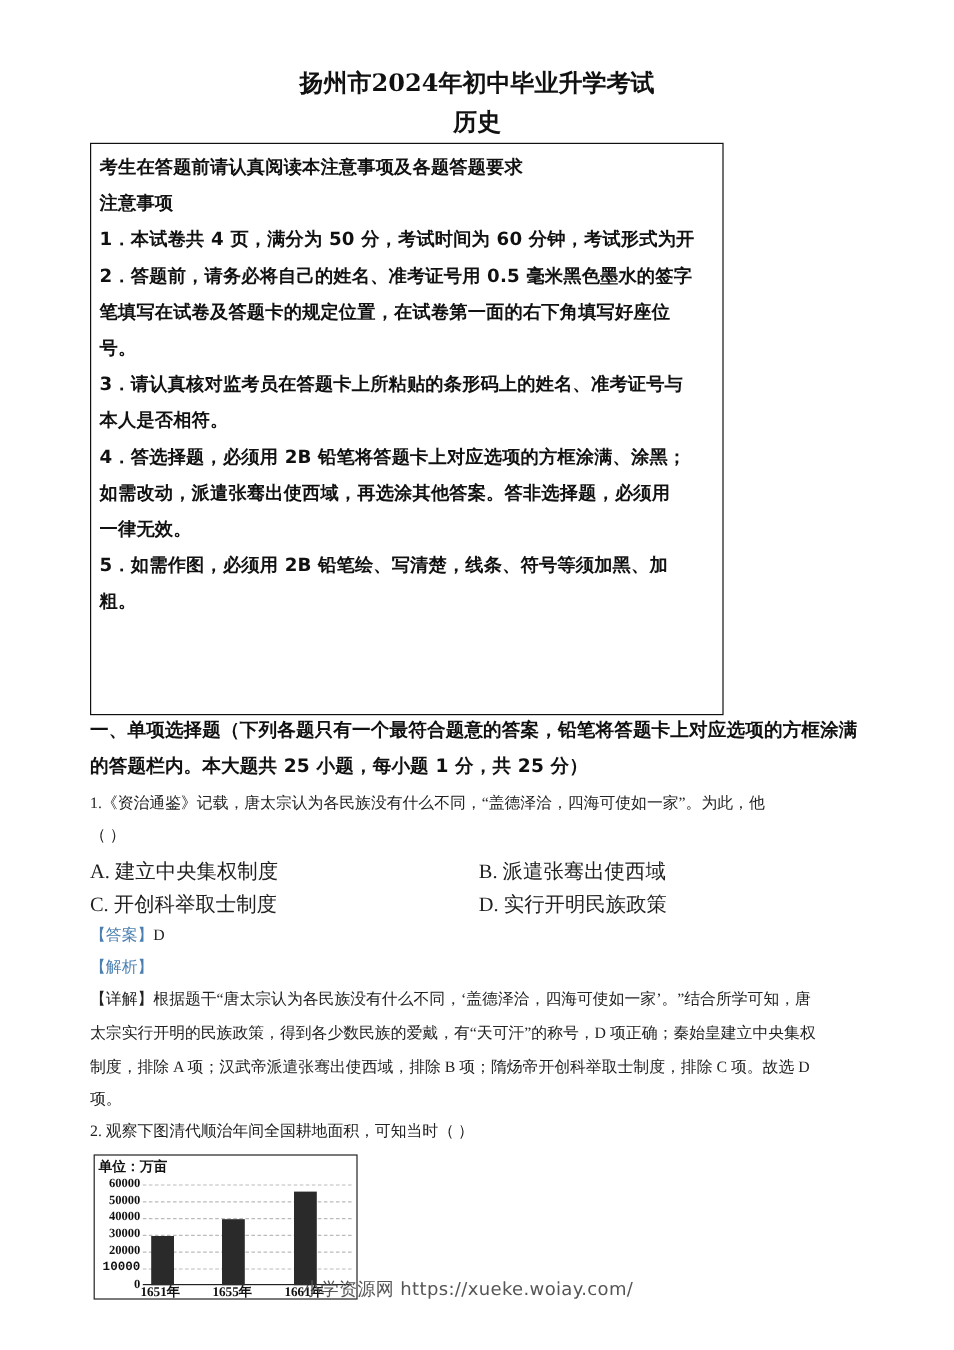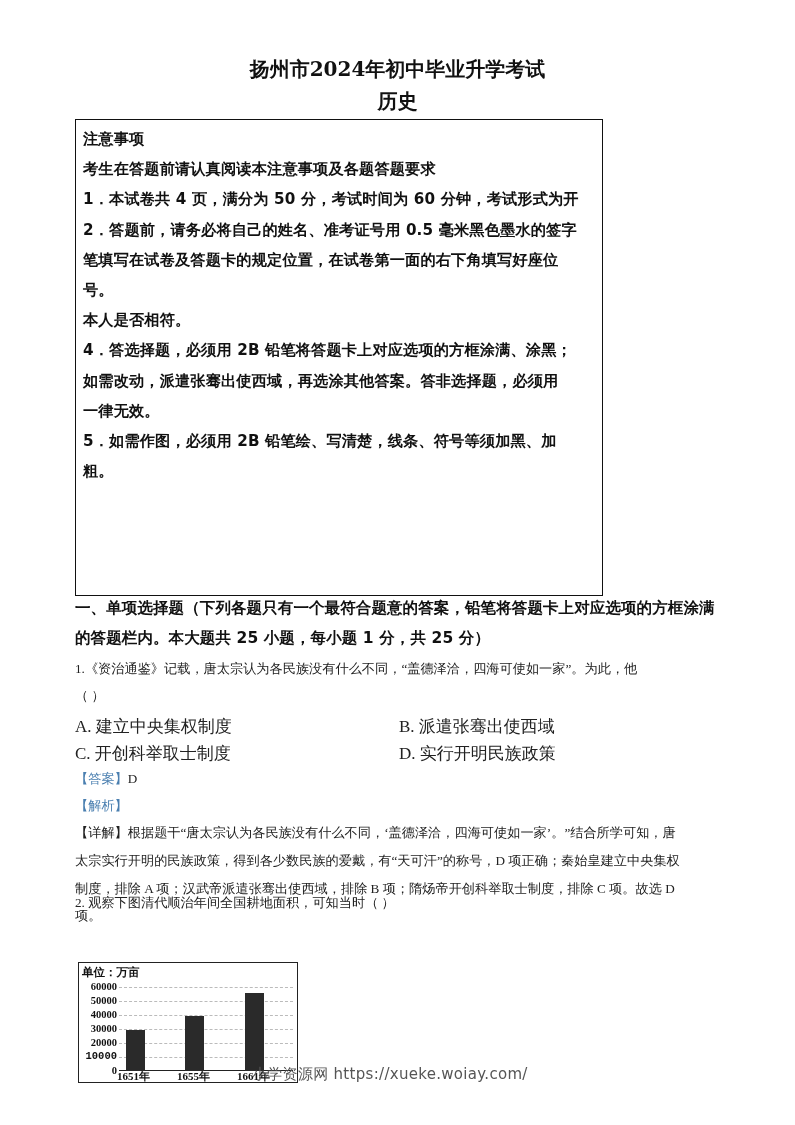--- a/index.html
+++ b/index.html
@@ -22,26 +22,27 @@
     .xtick { position: absolute; font-size: 11px; font-weight: bold; font-family: "Liberation Serif", serif; white-space: nowrap; }
     .watermark { position: absolute; left: 252px; top: 1065px; font-size: 15px; color: #555; font-family: "DejaVu Sans", sans-serif; white-space: nowrap; letter-spacing: 0.3px; }
   </style>
 </head>
 <body>
 
 <div class="title t1">扬州市2024年初中毕业升学考试</div>
 <div class="title t2">历史</div>
 
 <div class="notice-box">
+  <div class="notice-line">考生在答题前请认真阅读本注意事项及各题答题要求</div>
   <div class="notice-line">注意事项</div>
-  <div class="notice-line">考生在答题前请认真阅读本注意事项及各题答题要求</div>
   <div class="notice-line">1．本试卷共 4 页，满分为 50 分，考试时间为 60 分钟，考试形式为开</div>
   <div class="notice-line">2．答题前，请务必将自己的姓名、准考证号用 0.5 毫米黑色墨水的签字</div>
   <div class="notice-line">笔填写在试卷及答题卡的规定位置，在试卷第一面的右下角填写好座位</div>
   <div class="notice-line">号。</div>
+  <div class="notice-line">3．请认真核对监考员在答题卡上所粘贴的条形码上的姓名、准考证号与</div>
   <div class="notice-line">本人是否相符。</div>
   <div class="notice-line">4．答选择题，必须用 2B 铅笔将答题卡上对应选项的方框涂满、涂黑；</div>
   <div class="notice-line">如需改动，派遣张骞出使西域，再选涂其他答案。答非选择题，必须用</div>
   <div class="notice-line">一律无效。</div>
   <div class="notice-line">5．如需作图，必须用 2B 铅笔绘、写清楚，线条、符号等须加黑、加</div>
   <div class="notice-line">粗。</div>
 </div>
 
 <div class="section-head" style="top:598px;">一、单项选择题（下列各题只有一个最符合题意的答案，铅笔将答题卡上对应选项的方框涂满</div>
 <div class="section-head" style="top:628px;">的答题栏内。本大题共 25 小题，每小题 1 分，共 25 分）</div>
@@ -60,21 +61,21 @@
   <span class="label-blue">【解析】</span>
 </div>
 
 <div class="q-line" style="top:824px;">
   <span>【详解】</span><span>根据题干“唐太宗认为各民族没有什么不同，‘盖德泽洽，四海可使如一家’。”结合所学可知，唐</span>
 </div>
 <div class="q-line" style="top:852px;">太宗实行开明的民族政策，得到各少数民族的爱戴，有“天可汗”的称号，D 项正确；秦始皇建立中央集权</div>
 <div class="q-line" style="top:880px;">制度，排除 A 项；汉武帝派遣张骞出使西域，排除 B 项；隋炀帝开创科举取士制度，排除 C 项。故选 D</div>
 <div class="q-line" style="top:907px;">项。</div>
 
-<div class="q-line" style="top:894px;text-align:right;">2. 观察下图清代顺治年间全国耕地面积，可知当时（    ）</div>
+<div class="q-line" style="top:934px;text-align:right;">2. 观察下图清代顺治年间全国耕地面积，可知当时（    ）</div>
 
 <div class="chart-box">
   <div class="chart-unit">单位：万亩</div>
 
   <div class="ytick" style="top:18px;">60000</div>
   <div class="ytick" style="top:32px;">50000</div>
   <div class="ytick" style="top:46px;">40000</div>
   <div class="ytick" style="top:60px;">30000</div>
   <div class="ytick" style="top:74px;">20000</div>
   <div class="ytick" style="top:88px;font-family:Liberation Mono, monospace;">10000</div>

